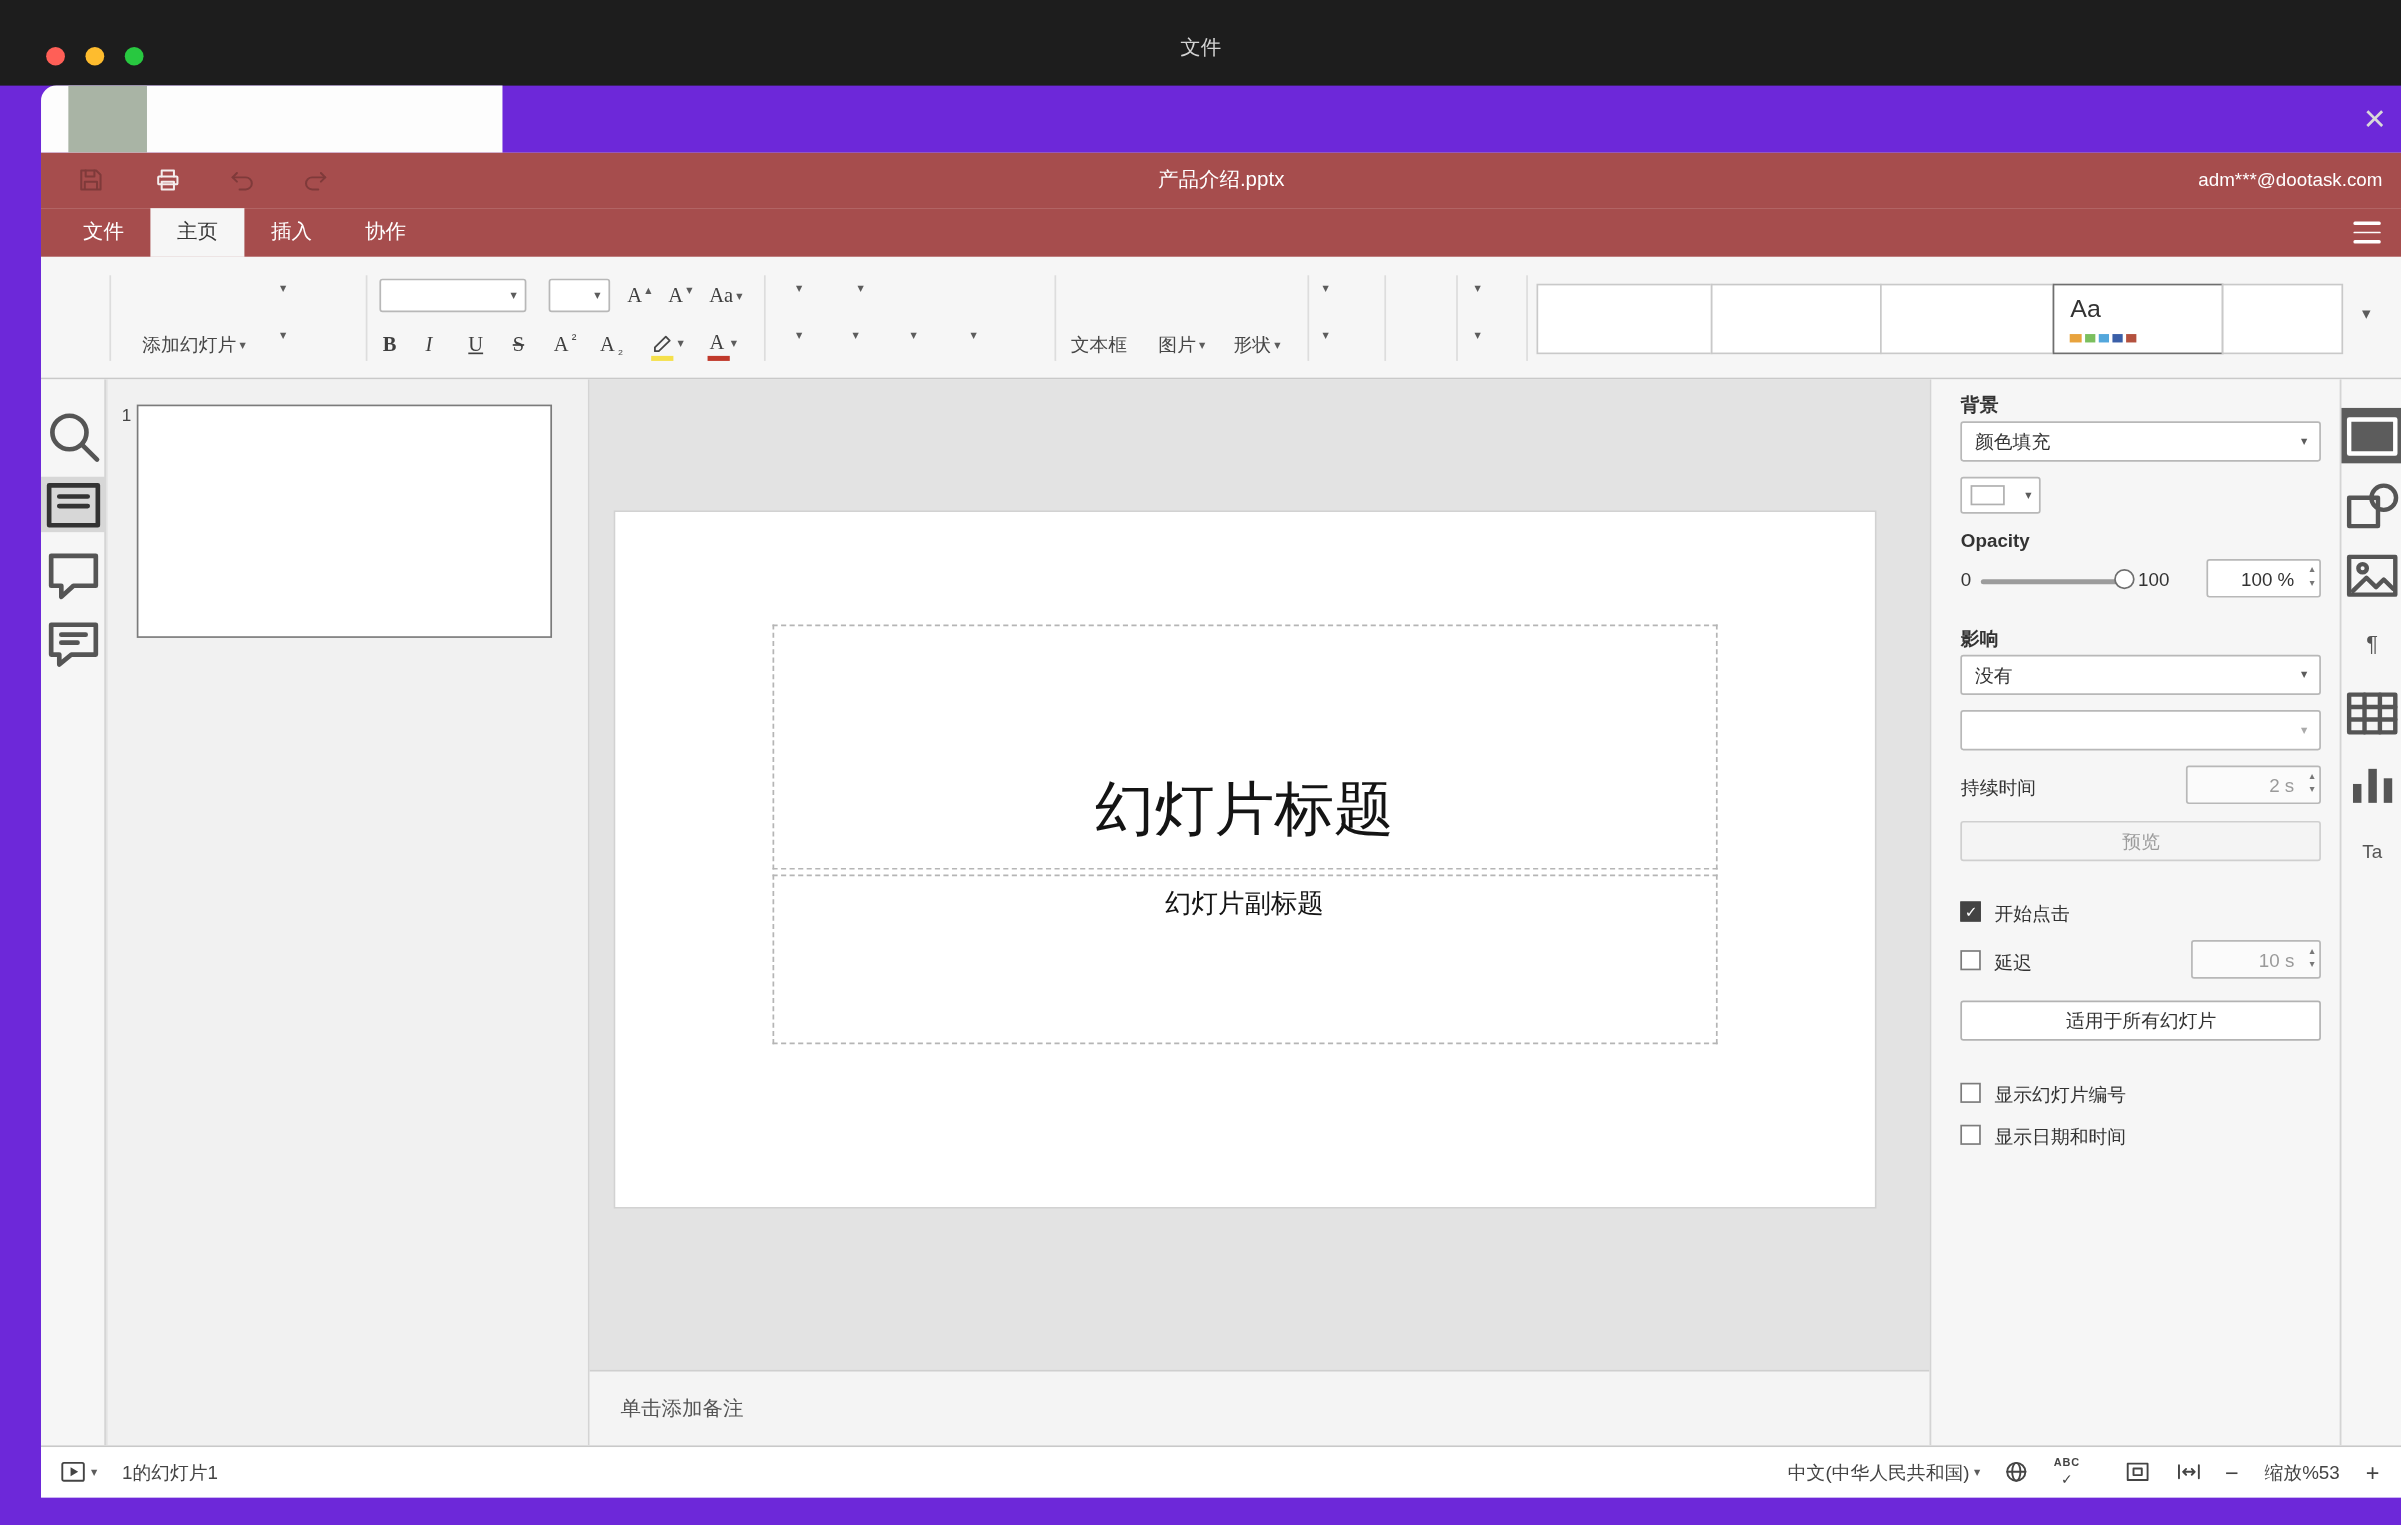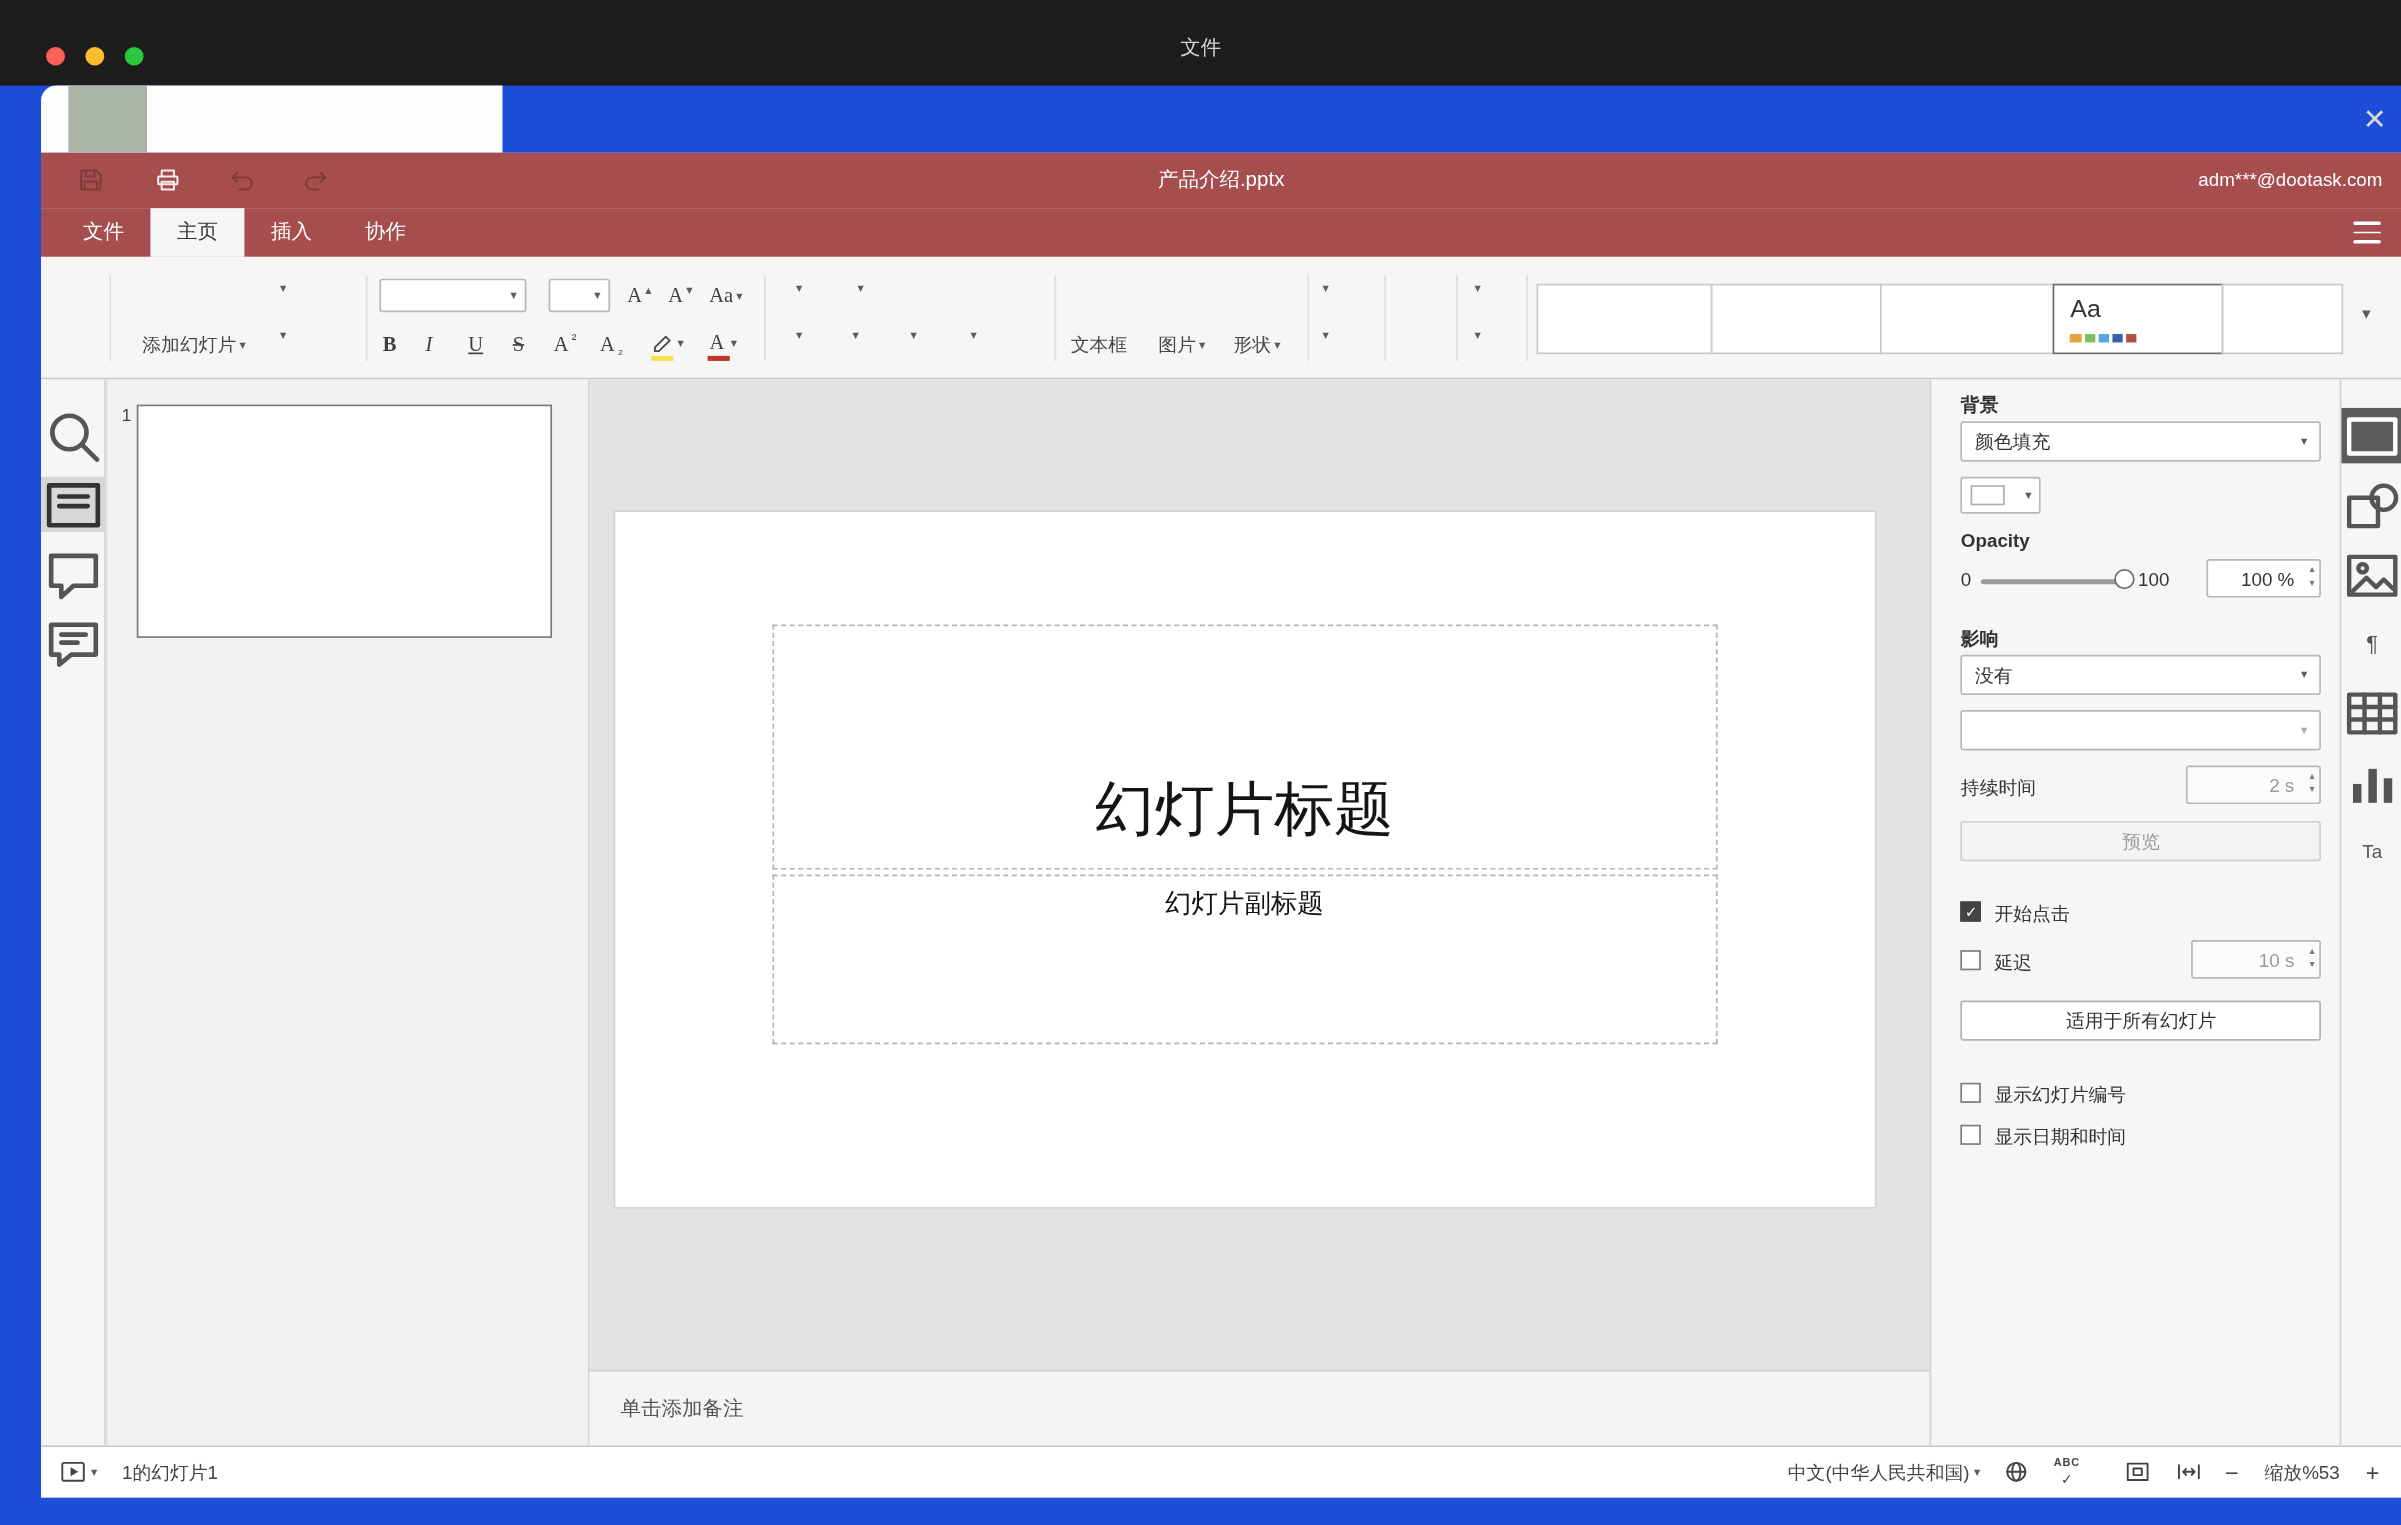--- a/index.html
+++ b/index.html
@@ -1,17 +1,17 @@
 <!DOCTYPE html>
 <html style="font-size:14.6px"><head>
 <meta charset="utf-8">
 <style>
   *{box-sizing:border-box;margin:0;padding:0;}
   html,body{background:#000;width:2401px;height:1526px;overflow:hidden;}
-  .viewport{position:relative;width:2401px;height:1526px;background:#1d4ed8;}
+  .viewport{position:relative;width:2401px;height:1526px;background:#6d28d9;}
   .stage{position:absolute;left:0;top:0;width:1405px;height:909px;
     transform:scale(1.70909,1.67871);transform-origin:0 0;
     font-family:"Liberation Sans","DejaVu Sans",sans-serif;color:#333;}
   .abs{position:absolute;}
   svg.ic{display:block;stroke:currentColor;fill:none;stroke-width:1.15;stroke-linecap:round;stroke-linejoin:round;}
 
   
   .titlebar{position:absolute;left:0;top:0;width:1405px;height:51px;background:#1d1d1d;}
   .tl{position:absolute;top:28px;width:11px;height:11px;border-radius:50%;}
   .tl.red{left:27px;background:#ff5f57;}

